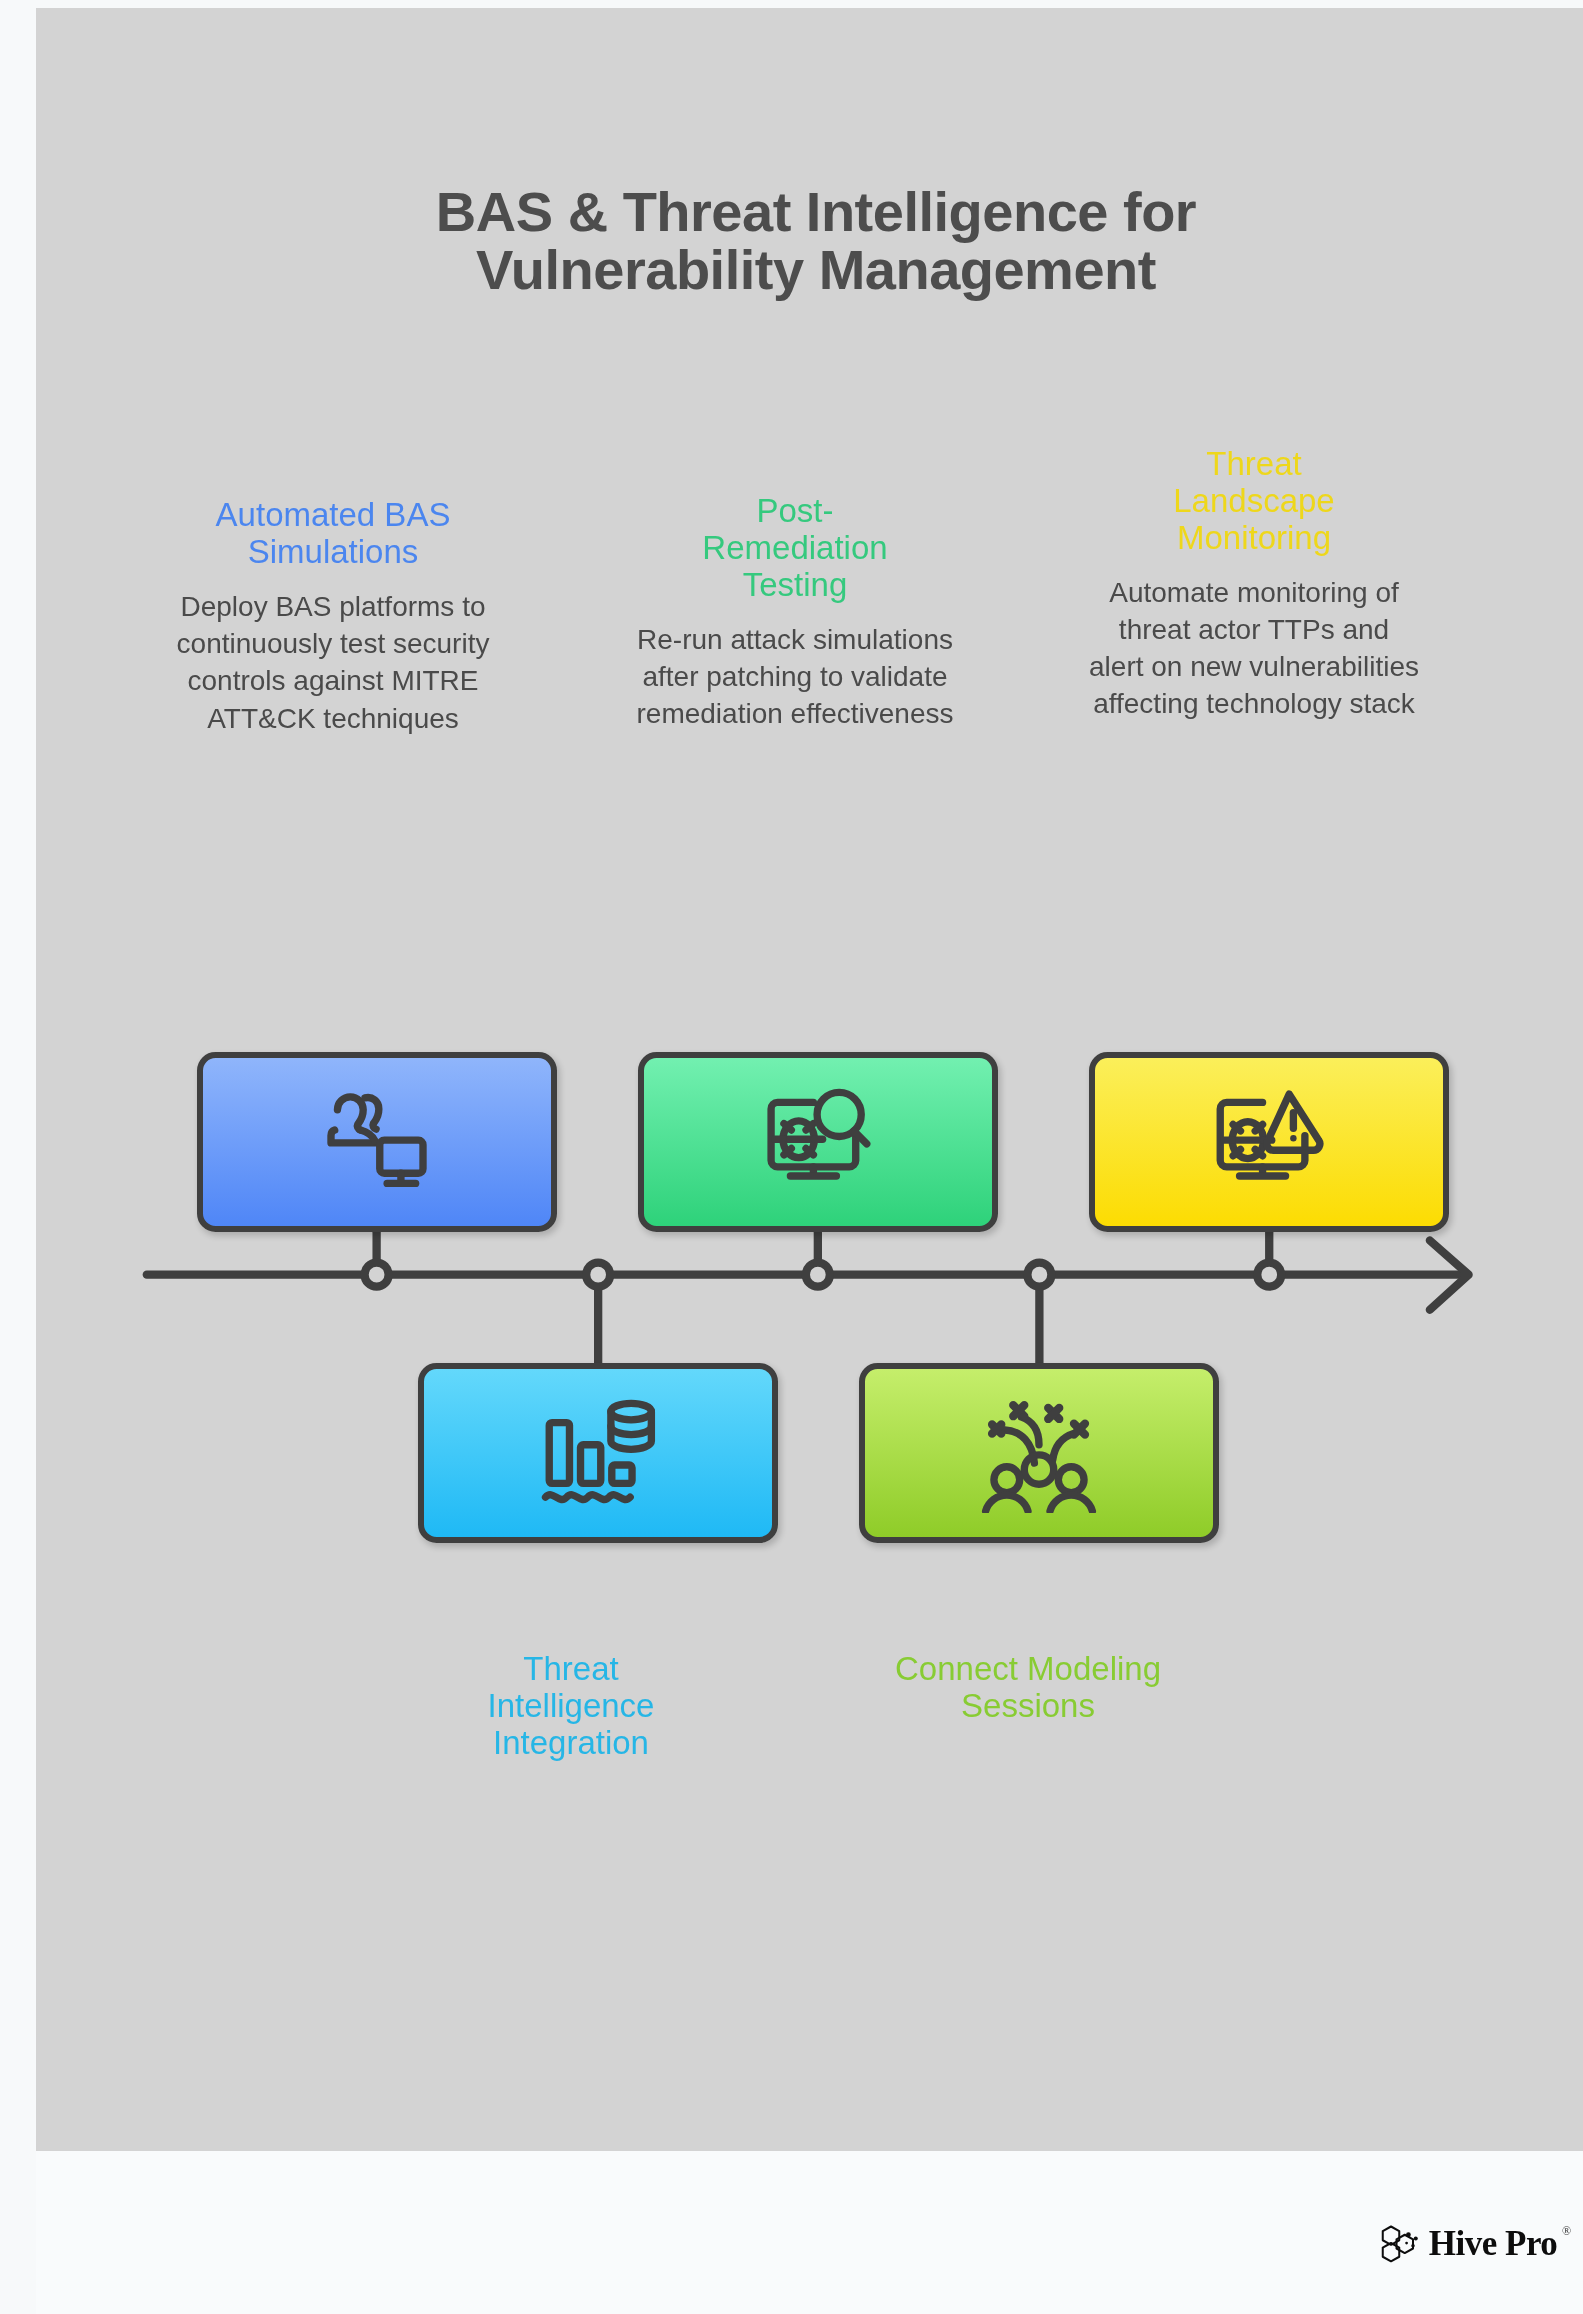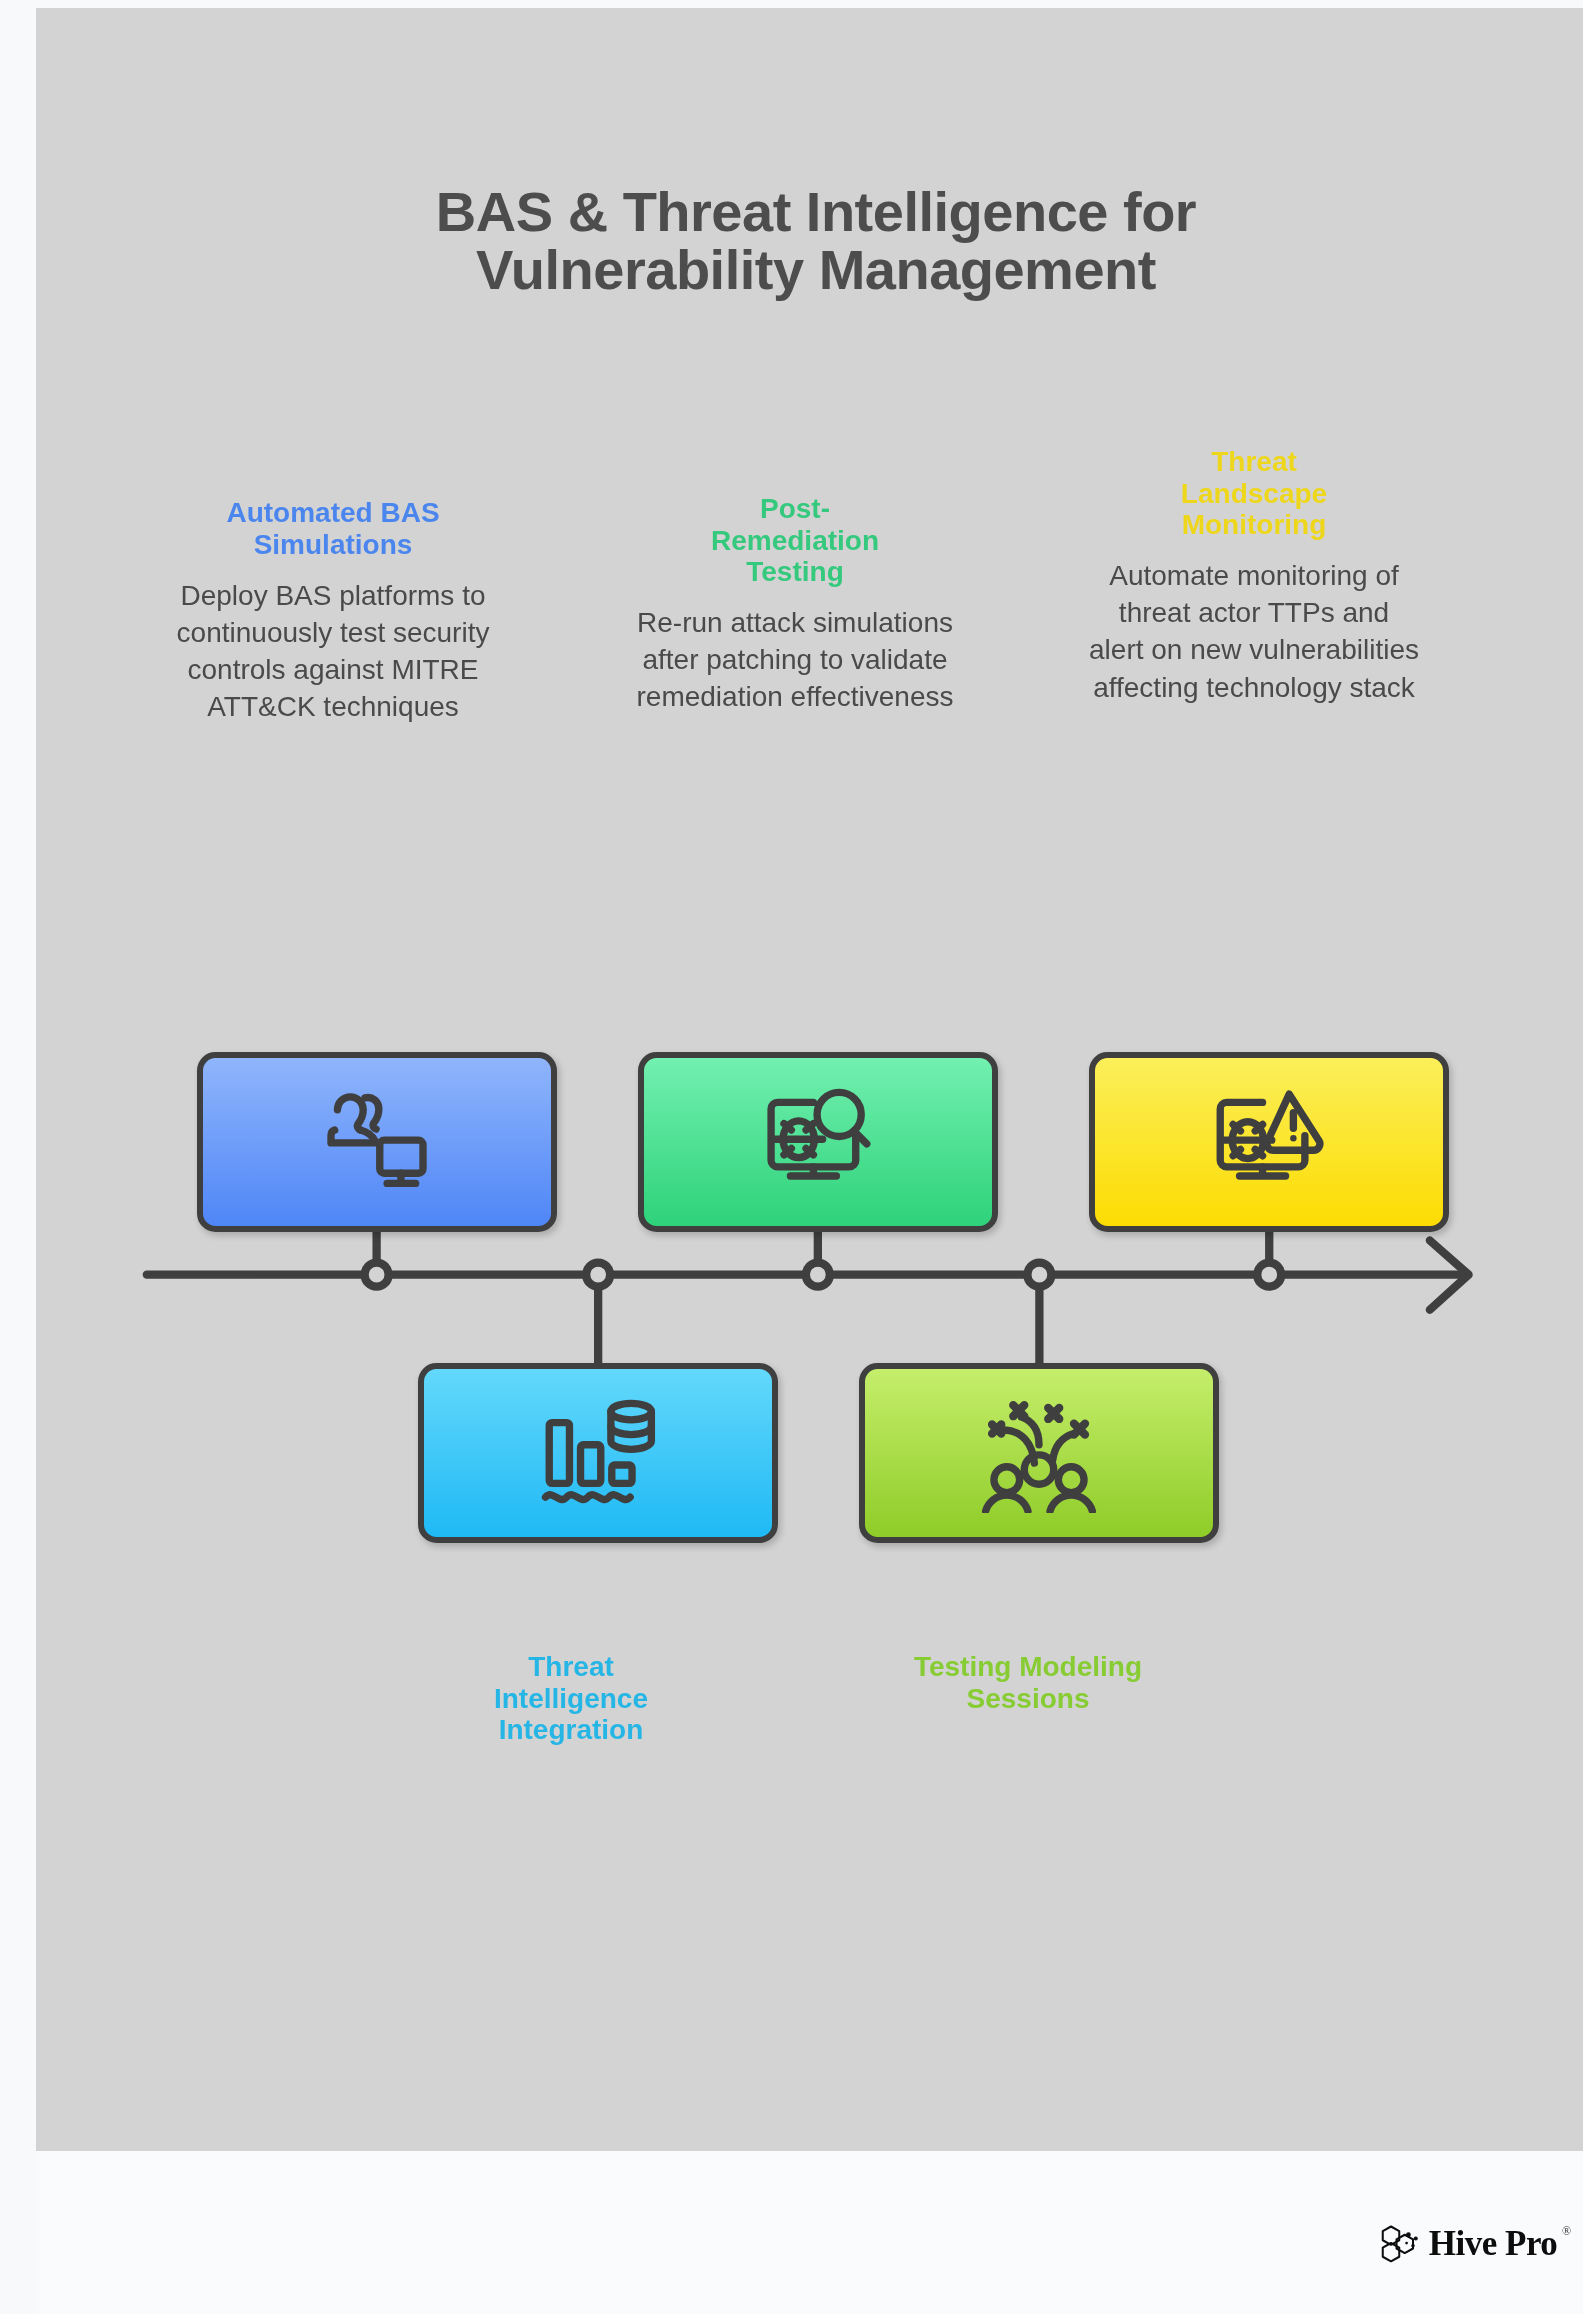--- a/index.html
+++ b/index.html
@@ -49,23 +49,23 @@
     letter-spacing: -0.5px;
     white-space: pre-line;
   }
 
   
   .col {
     position: absolute;
     text-align: center;
   }
   .col-head {
-    font-size: 28px;
+    font-size: 33px;
     line-height: 1.12;
-    font-weight: bold;
+    font-weight: normal;
     margin: 0 0 16.6px 0;
     white-space: pre-line;
   }
   .col-body {
     font-size: 28px;
     line-height: 1.33;
     color: #4a4a4a;
     margin: 0;
   }
 
@@ -189,21 +189,21 @@
       <div class="col-body">Automate monitoring of threat actor TTPs and alert on new vulnerabilities affecting technology stack</div>
     </div>
 
     <div class="col" id="col4">
       <div class="col-head">Threat
 Intelligence
 Integration</div>
     </div>
 
     <div class="col" id="col5">
-      <div class="col-head">Testing Modeling
+      <div class="col-head">Connect Modeling
 Sessions</div>
     </div>
 
     <svg id="timeline" viewBox="0 0 1690 200">
       <g stroke="#3f3f3f" stroke-width="9" fill="none" stroke-linecap="round">
 
         <line x1="120" y1="72" x2="1545" y2="72"></line>
 
         <polyline points="1510,35 1552,72 1510,110" stroke-linejoin="round"></polyline>
 

